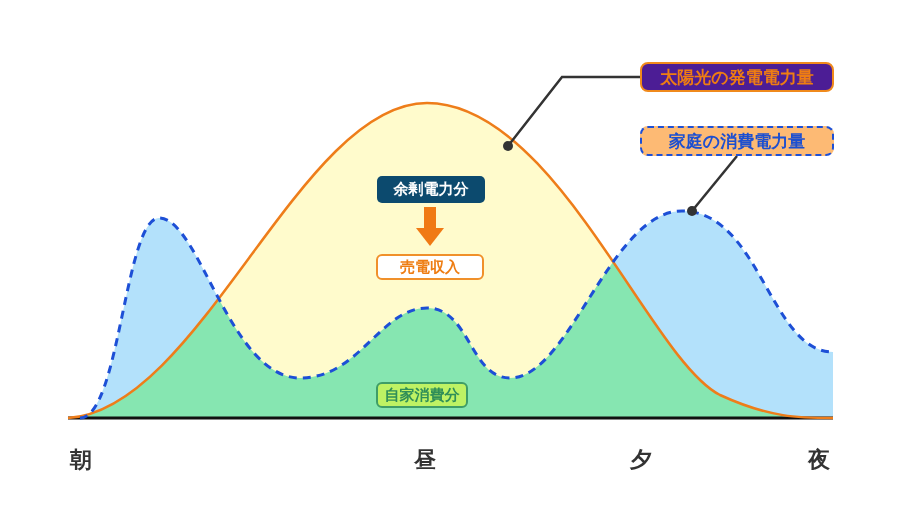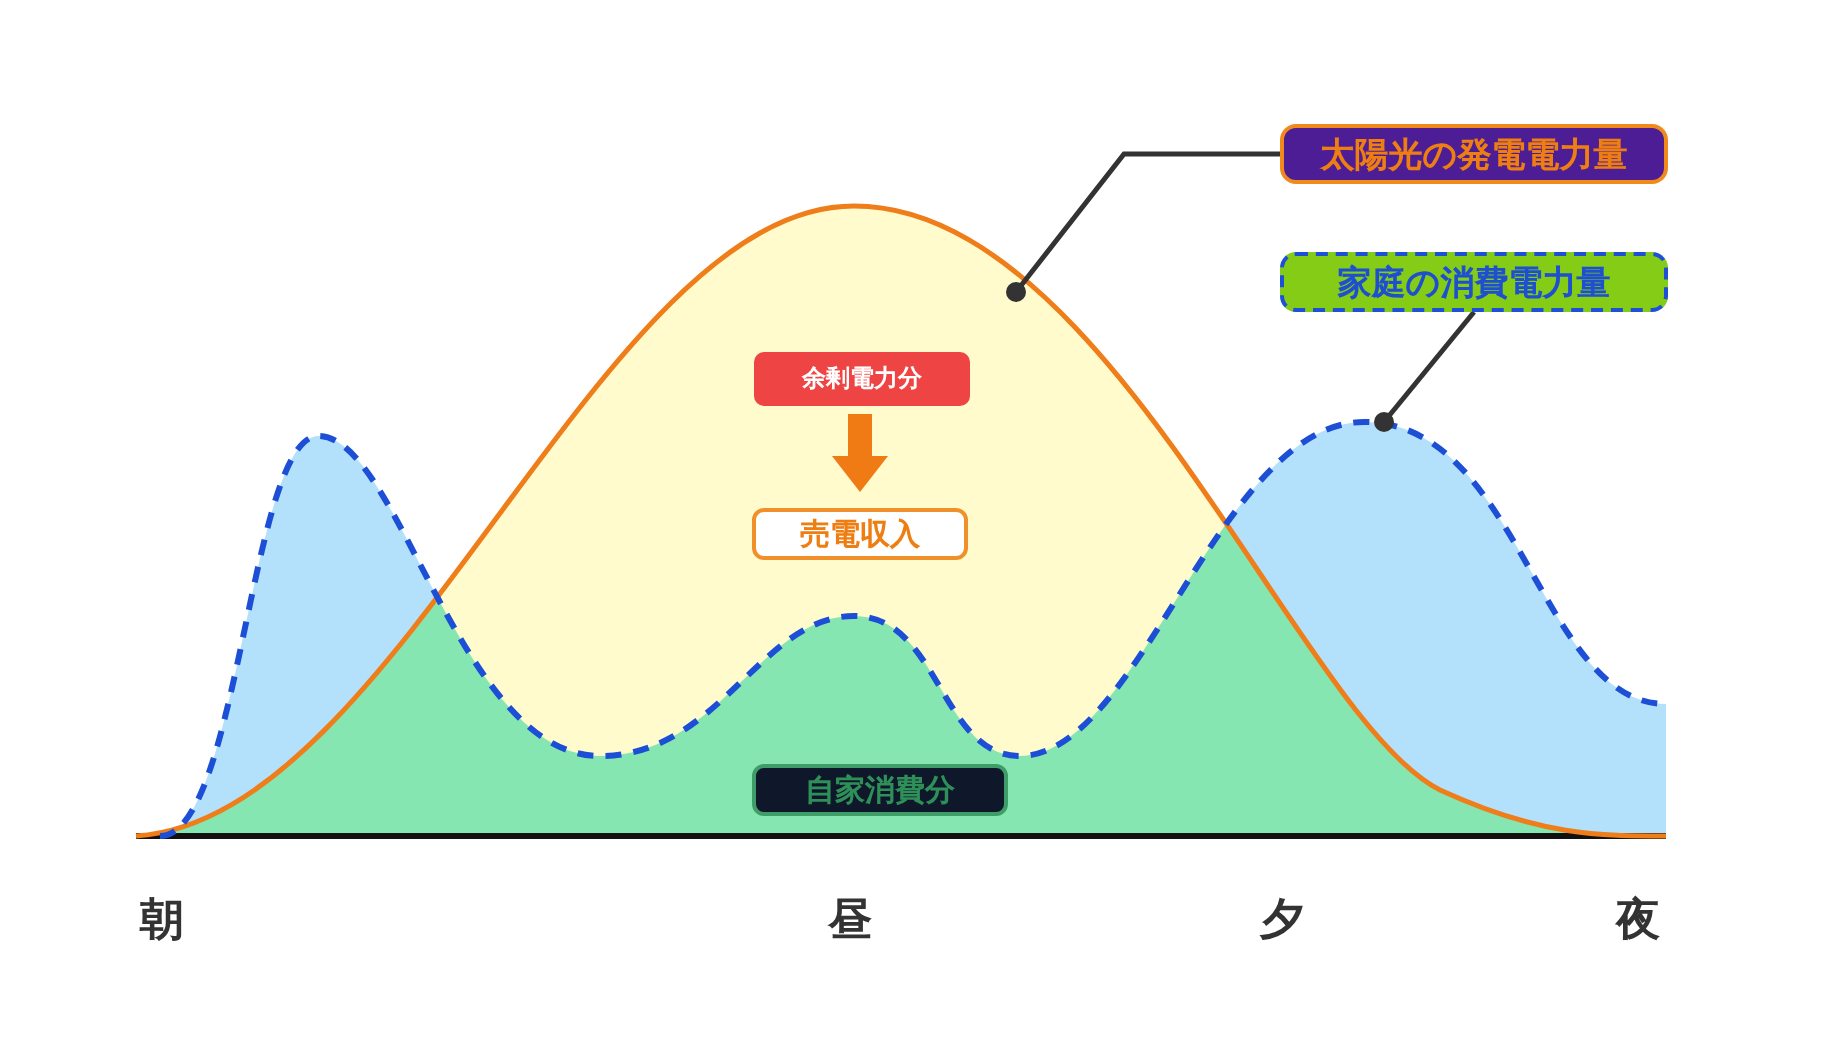--- a/index.html
+++ b/index.html
@@ -4,27 +4,27 @@
   <style>
     html, body { margin: 0; padding: 0; background: #ffffff; }
     body { width: 920px; height: 526px; position: relative; overflow: hidden;
            font-family: "DejaVu Sans", sans-serif; }
     svg.chart { position: absolute; left: 0; top: 0; }
     .lbl { position: absolute; box-sizing: border-box; display: flex; align-items: center;
            justify-content: center; font-weight: bold; white-space: nowrap; }
     .lbl-solar { left: 640px; top: 62px; width: 194px; height: 30px; border: 2.5px solid #f08a1c;
                  border-radius: 8px; background: #4c1d95; color: #ee7d12; font-size: 17px; }
     .lbl-home { left: 640px; top: 126px; width: 194px; height: 30px; border: 2.5px dashed #1d50d6;
-                border-radius: 8px; background: #84cc16; color: #1d4fd0; font-size: 17px; }
-    .lbl-surplus { left: 377px; top: 176px; width: 108px; height: 27px; background: #ef4444;
-                   color: #ffffff; border-radius: 5px; font-size: 12px; }
+                border-radius: 8px; background: #fdba74; color: #1d4fd0; font-size: 17px; }
+    .lbl-surplus { left: 377px; top: 176px; width: 108px; height: 27px; background: #0c4a6e;
+                   color: #ffffff; border-radius: 5px; font-size: 15px; }
     .lbl-income { left: 376px; top: 254px; width: 108px; height: 26px; border: 2px solid #f0902a;
                   background: #ffffff; color: #ee7d12; border-radius: 6px; font-size: 15px; }
-    .lbl-self { left: 376px; top: 382px; width: 128px; height: 26px; border: 2px solid #3f9d67;
-                background: #0f172a; color: #2f8f58; border-radius: 6px; font-size: 15px; }
+    .lbl-self { left: 376px; top: 382px; width: 92px; height: 26px; border: 2px solid #3f9d67;
+                background: #bef264; color: #2f8f58; border-radius: 6px; font-size: 15px; }
     .tick { position: absolute; top: 445px; font-size: 22px; font-weight: bold; color: #333333; }
   </style>
 </head>
 <body>
 
 <svg class="chart" width="920" height="526" viewBox="0 0 920 526">
   <defs>
     <clipPath id="solarClip">
       <path d="M68,418 C200,410 300,103 427,103 C555,103 650,360 720,395 C770,418 800,418 833,418 Z"></path>
     </clipPath>

